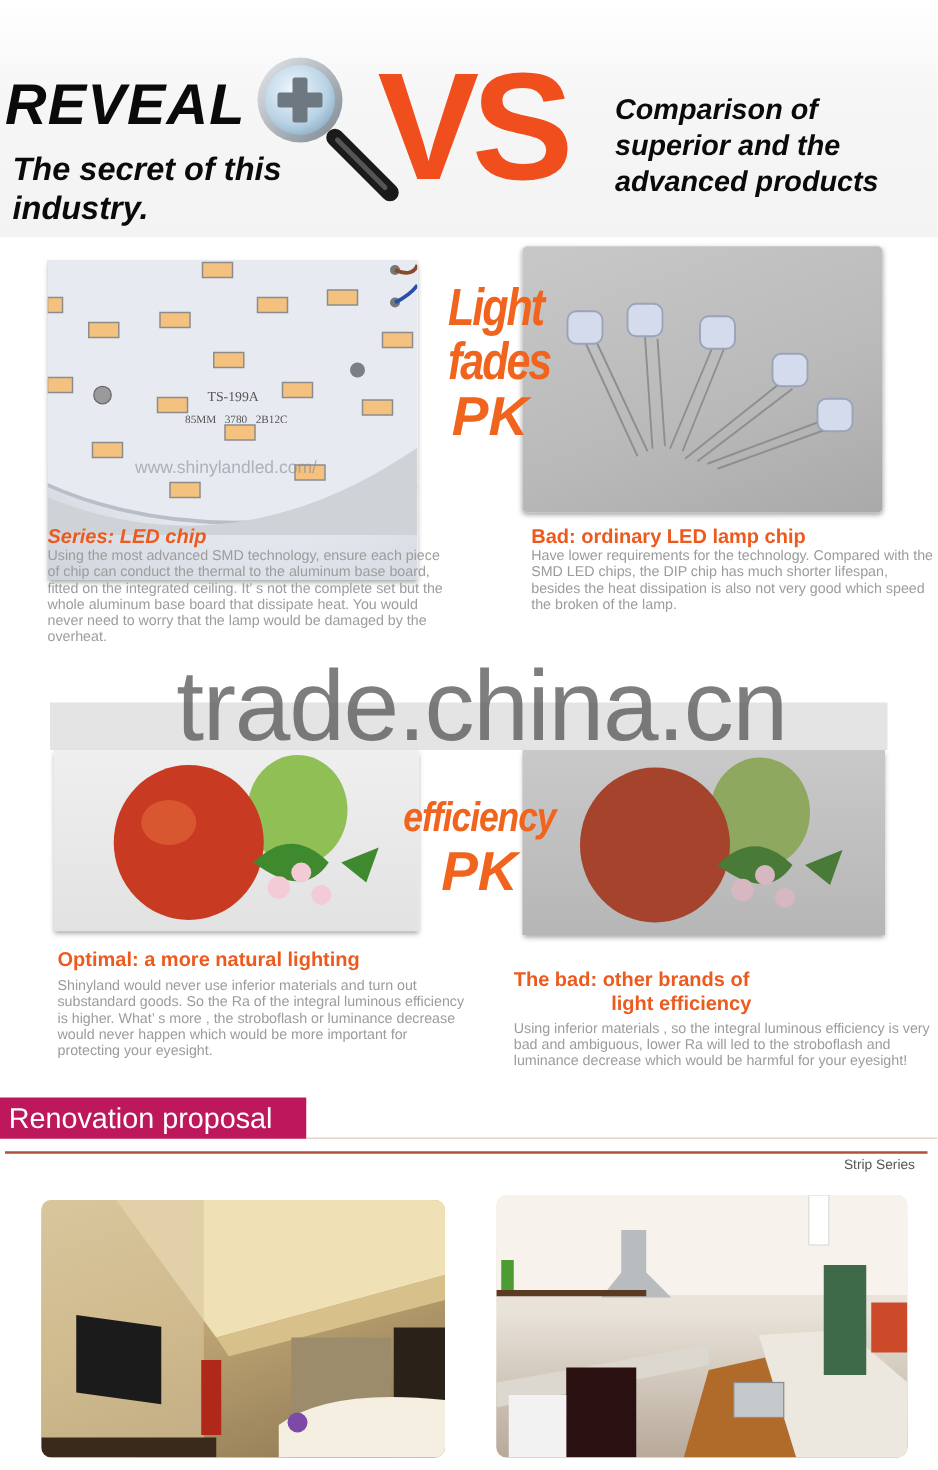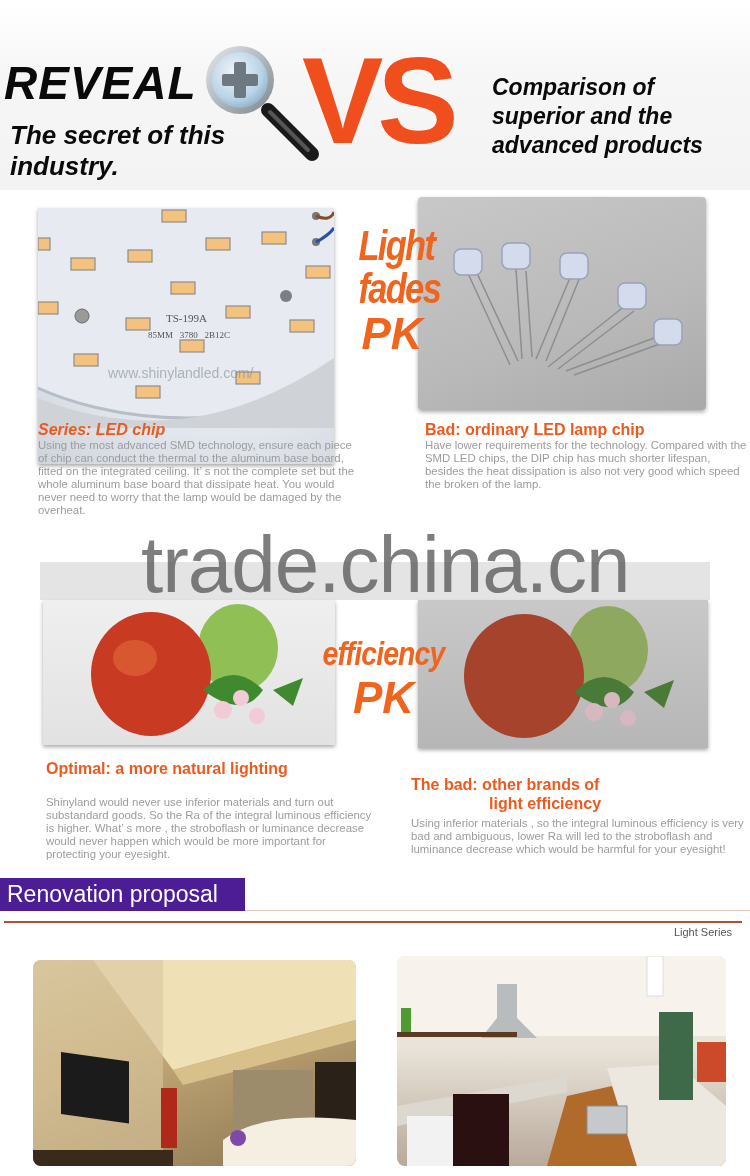--- a/index.html
+++ b/index.html
@@ -62,21 +62,21 @@
   .blk-light-bad  { left: 411px; top: 759px; width: 340px; margin-top: 16px; }
   .blk-light-bad .h2 { padding-left: 78px; }
 
   
   .watermark { left: 125px; top: 525px; font-size: 80px; color: rgba(90,90,90,.78);
     letter-spacing: -1px; line-height: 1; font-weight: 400; margin-left: 16px; }
   .wm-band { left: 40px; top: 562px; width: 670px; height: 38px;
     background: linear-gradient(180deg, rgba(225,225,225,.9), rgba(210,210,210,.6)); }
 
   
-  .section-bar { left: 0; top: 878px; width: 245px; height: 33px; background: #4c1d95;
+  .section-bar { left: 0; top: 878px; width: 245px; height: 33px; background: #be185d;
     color: #fff; font-size: 23px; line-height: 33px; padding-left: 7px; }
   .rule-top { left: 245px; top: 910px; width: 505px; height: 1px; background: #e0c9bd; }
   .rule-main { left: 4px; top: 921px; width: 738px; height: 2px; background: #b0503a; }
   .strip-series { right: 18px; top: 926px; font-size: 11px; color: #555; }
 
   svg { display: block; }
 </style>
 </head>
 <body>
 
@@ -215,34 +215,34 @@
 
 <div class="abs wm-band"></div>
 <div class="abs watermark">trade.china.cn</div>
 
 <div class="abs pk-eff">
   <div class="l1">efficiency</div>
   <div class="l2">PK</div>
 </div>
 
 <div class="abs blk-light-good">
-  <div class="h-orange" style="margin-bottom:18px">Optimal: a more natural lighting</div>
+  <div class="h-orange" style="margin-bottom:5px">Optimal: a more natural lighting</div>
   <div class="body-grey">Shinyland would never use inferior materials and turn out substandard goods. So the Ra of the integral luminous efficiency is higher. What’ s more , the stroboflash or luminance decrease would never happen which would be more important for protecting your eyesight.</div>
 </div>
 
 <div class="abs blk-light-bad">
   <div class="h-orange">The bad: other brands of</div>
   <div class="h-orange h2" style="margin-bottom:4px">light efficiency</div>
   <div class="body-grey">Using inferior materials , so the integral luminous efficiency is very bad and ambiguous, lower Ra will led to the stroboflash and luminance decrease which would be harmful for your eyesight!</div>
 </div>
 
 <div class="abs section-bar">Renovation proposal</div>
 <div class="abs rule-top"></div>
 <div class="abs rule-main"></div>
-<div class="abs strip-series">Light Series</div>
+<div class="abs strip-series">Strip Series</div>
 
 <div class="photo room-living">
   <svg width="323" height="206" viewBox="0 0 323 206">
     <path d="M60 0 L323 0 L323 60 L140 110 Z" fill="#efe0b6"></path>
     <path d="M140 110 L323 60 L323 80 L150 125 Z" fill="#d8c08a"></path>
     <rect x="0" y="0" width="130" height="206" fill="#d9c79e" opacity=".6"></rect>
     <rect x="28" y="88" width="68" height="62" fill="#1b1b1b" transform="skewY(8)"></rect>
     <rect x="128" y="128" width="16" height="60" fill="#b0281a"></rect>
     <rect x="200" y="110" width="80" height="96" fill="#9c8c6c"></rect>
     <rect x="282" y="102" width="41" height="60" fill="#2a2218"></rect>

